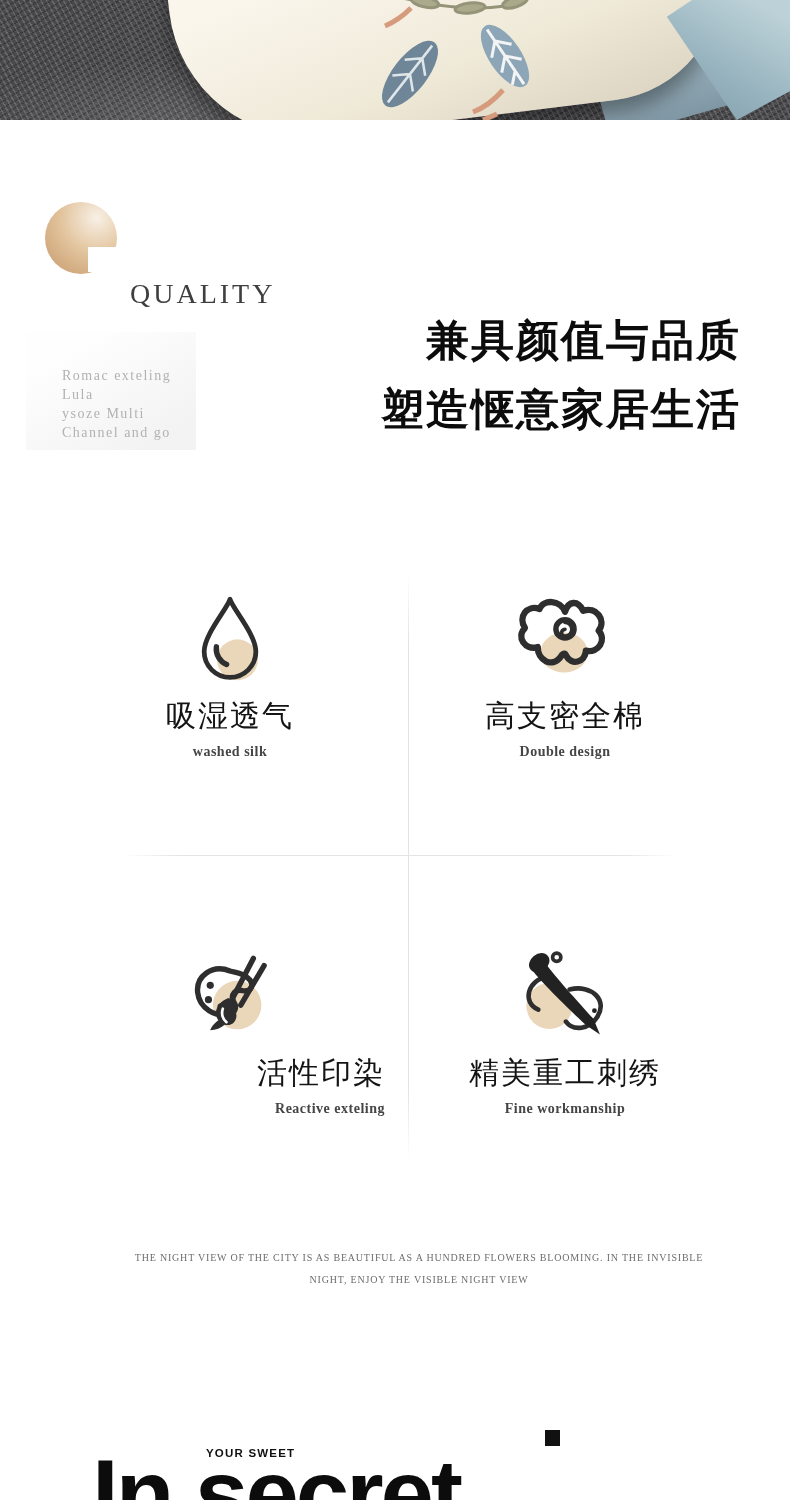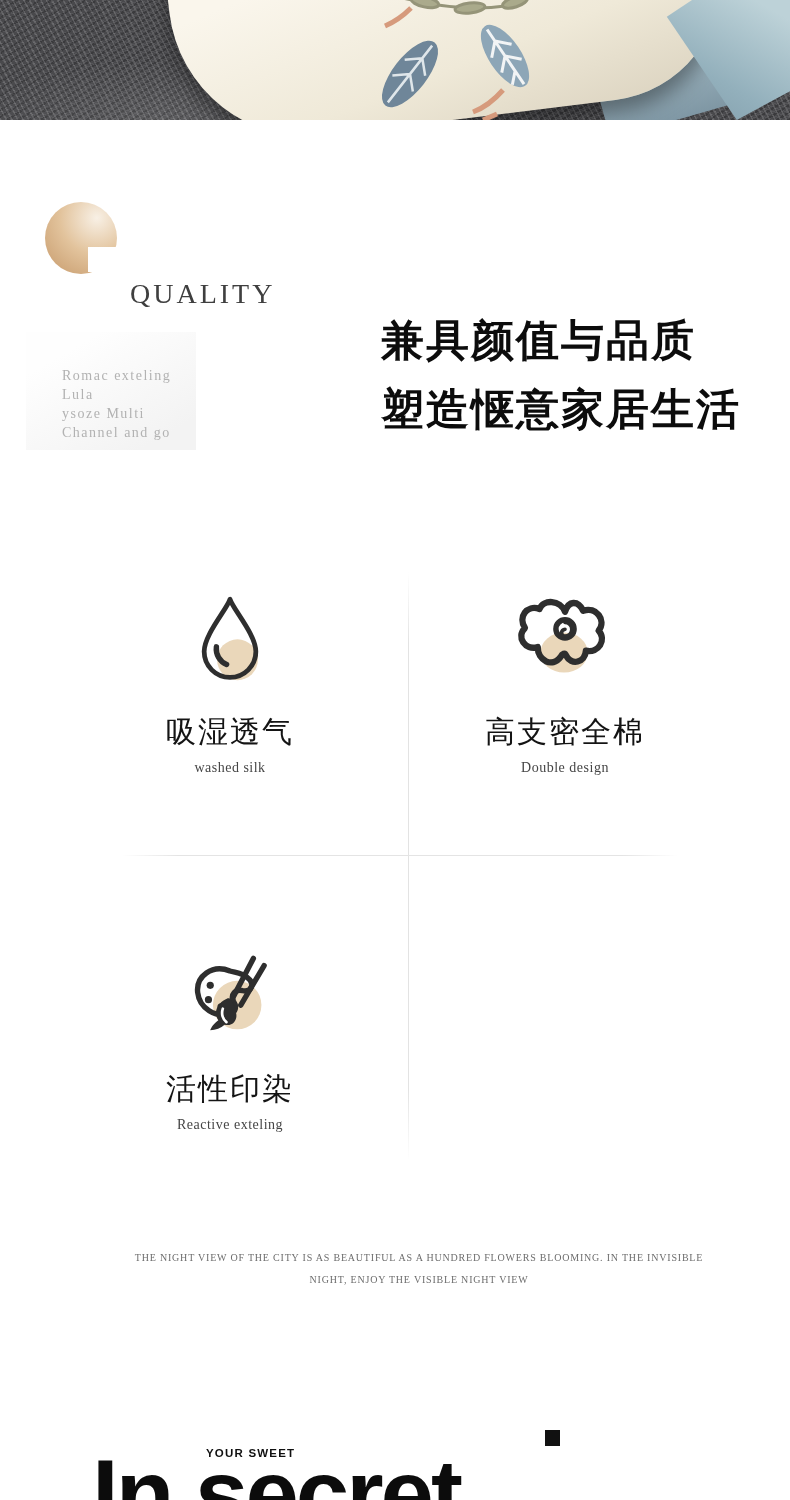--- a/index.html
+++ b/index.html
@@ -35,30 +35,30 @@
   .logo-text{position:absolute;left:130px;top:235px;font-family:"Liberation Serif",serif;
     font-size:28px;color:#3f3f3f;letter-spacing:3px;margin-top:43px;}
 
   
   .watermark{position:absolute;left:26px;top:332px;width:170px;height:118px;
     background:linear-gradient(150deg,#fefefe 20%,#f3f3f3 85%);
     font-family:"Liberation Serif",serif;color:#b2b2b2;font-size:14px;letter-spacing:1.5px;
     line-height:19px;padding:34px 0 0 36px;box-sizing:border-box;}
 
   
-  .heading{position:absolute;right:49px;top:306px;color:#0c0c0c;
+  .heading{position:absolute;right:49px;top:306px;text-align:right;color:#0c0c0c;
     font-size:43px;font-weight:700;line-height:69px;letter-spacing:2px;white-space:nowrap;}
 
   
   .feature{position:absolute;width:310px;text-align:center;}
   .f1{left:75px;top:588px;}  .f2{left:410px;top:588px;}
-  .f3{left:75px;top:945px;}  .f4{left:410px;top:945px;}
+  .f3{left:75px;top:945px;text-align:right;}  .f4{left:410px;top:945px;}
   .ficon{height:96px;display:flex;align-items:flex-end;justify-content:center;}
-  .ftitle{margin-top:28px;font-size:30px;color:#141414;font-weight:500;letter-spacing:2px;}
-  .fsub{margin-top:7px;font-family:"Liberation Serif",serif;font-size:14px;color:#454545;letter-spacing:.5px;}
+  .ftitle{margin-top:12px;font-size:30px;color:#141414;font-weight:500;letter-spacing:2px;}
+  .fsub{margin-top:7px;font-family:"Liberation Serif",serif;font-size:14px;color:#454545;letter-spacing:.5px;font-weight:bold;}
 
   .divider-v{position:absolute;left:408px;top:572px;width:1px;height:588px;
     background:linear-gradient(to bottom, rgba(0,0,0,0), #e3e3e3 12%, #e3e3e3 88%, rgba(0,0,0,0));}
   .divider-h{position:absolute;left:122px;top:855px;width:556px;height:1px;
     background:linear-gradient(to right, rgba(0,0,0,0), #e4e4e4 10%, #e4e4e4 90%, rgba(0,0,0,0));}
 
   
   .tagline{position:absolute;left:0;right:0;top:1247px;text-align:center;
     font-family:"Liberation Serif",serif;font-size:10px;color:#6d6d6d;letter-spacing:.8px;line-height:22px;margin-left:48px;}
 
@@ -162,20 +162,35 @@
         <path class="icon-stroke" stroke-width="6" d="M76,6 L52,52"></path>
         <path class="icon-stroke" stroke-width="6" d="M88,14 L62,58"></path>
         <path d="M48,50 C38,54 30,64 37,75 C30,80 28,86 28,86 C34,86 40,84 44,80 C54,82 58,74 57,68 C56,60 52,52 48,50 Z" fill="#2e2e2e"></path>
         <path d="M42,62 C40,68 42,74 46,77" stroke="#ffffff" stroke-width="3" fill="none" stroke-linecap="round"></path>
       </svg>
     </div>
     <div class="ftitle">活性印染</div>
     <div class="fsub">Reactive exteling</div>
   </div>
 
+  <div class="feature f4">
+    <div class="ficon">
+      <svg width="102" height="92" viewBox="0 0 110 100">
+        <circle cx="38" cy="62" r="25" fill="#ead7ba"></circle>
+        <path class="icon-stroke" stroke-width="5" d="M36,30 C14,34 8,58 26,66"></path>
+        <path class="icon-stroke" stroke-width="5" d="M60,44 C84,38 102,56 90,74 C82,87 64,90 56,79"></path>
+        <circle cx="46" cy="9" r="4.5" class="icon-stroke" stroke-width="4"></circle>
+        <ellipse cx="27" cy="15" rx="12" ry="9.5" transform="rotate(-38 27 15)" fill="#222222"></ellipse>
+        <path d="M22,10 C18,14 17,20 21,25 C32,39 62,68 78,83 L93,93 L86,76 C72,60 42,28 33,14 Z" fill="#222222"></path>
+        <circle cx="87" cy="67" r="2.6" fill="#222222"></circle>
+      </svg>
+    </div>
+    <div class="ftitle">精美重工刺绣</div>
+    <div class="fsub">Fine workmanship</div>
+  </div>
 
   <div class="tagline">
     <div>THE NIGHT VIEW OF THE CITY IS AS BEAUTIFUL AS A HUNDRED FLOWERS BLOOMING. IN THE INVISIBLE</div>
     <div>NIGHT, ENJOY THE VISIBLE NIGHT VIEW</div>
   </div>
 
   <div class="footer-headline">In secret</div>
   <div class="footer-eyebrow">YOUR SWEET</div>
   <div class="footer-square"></div>
 

